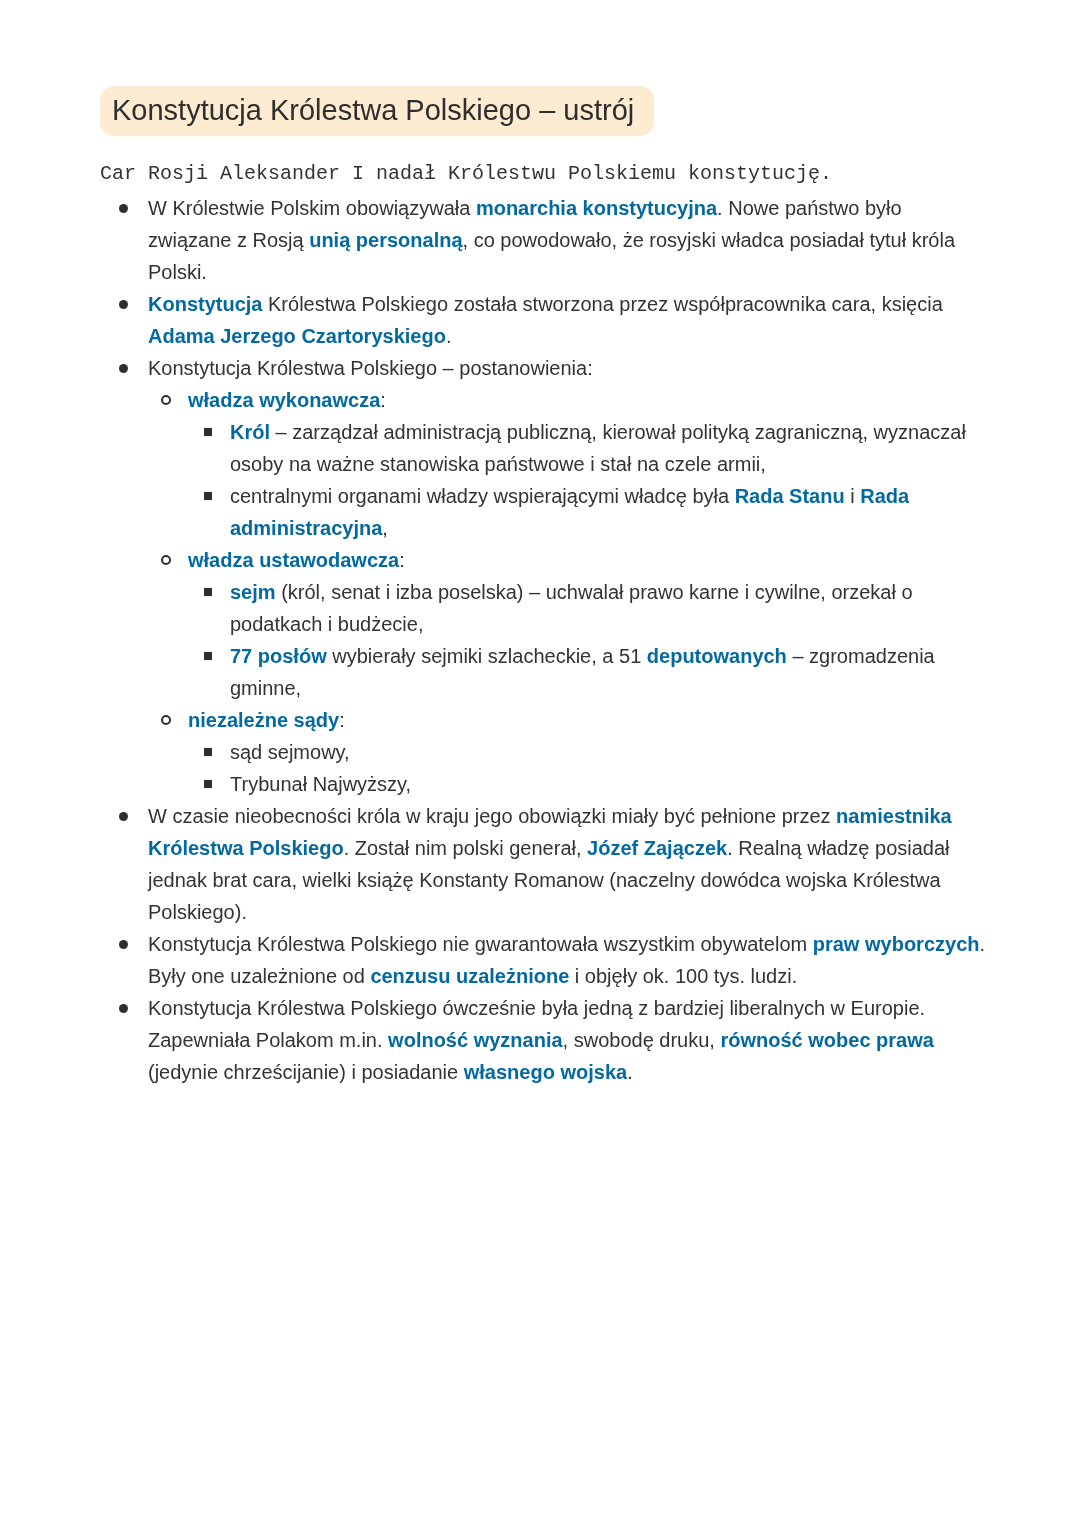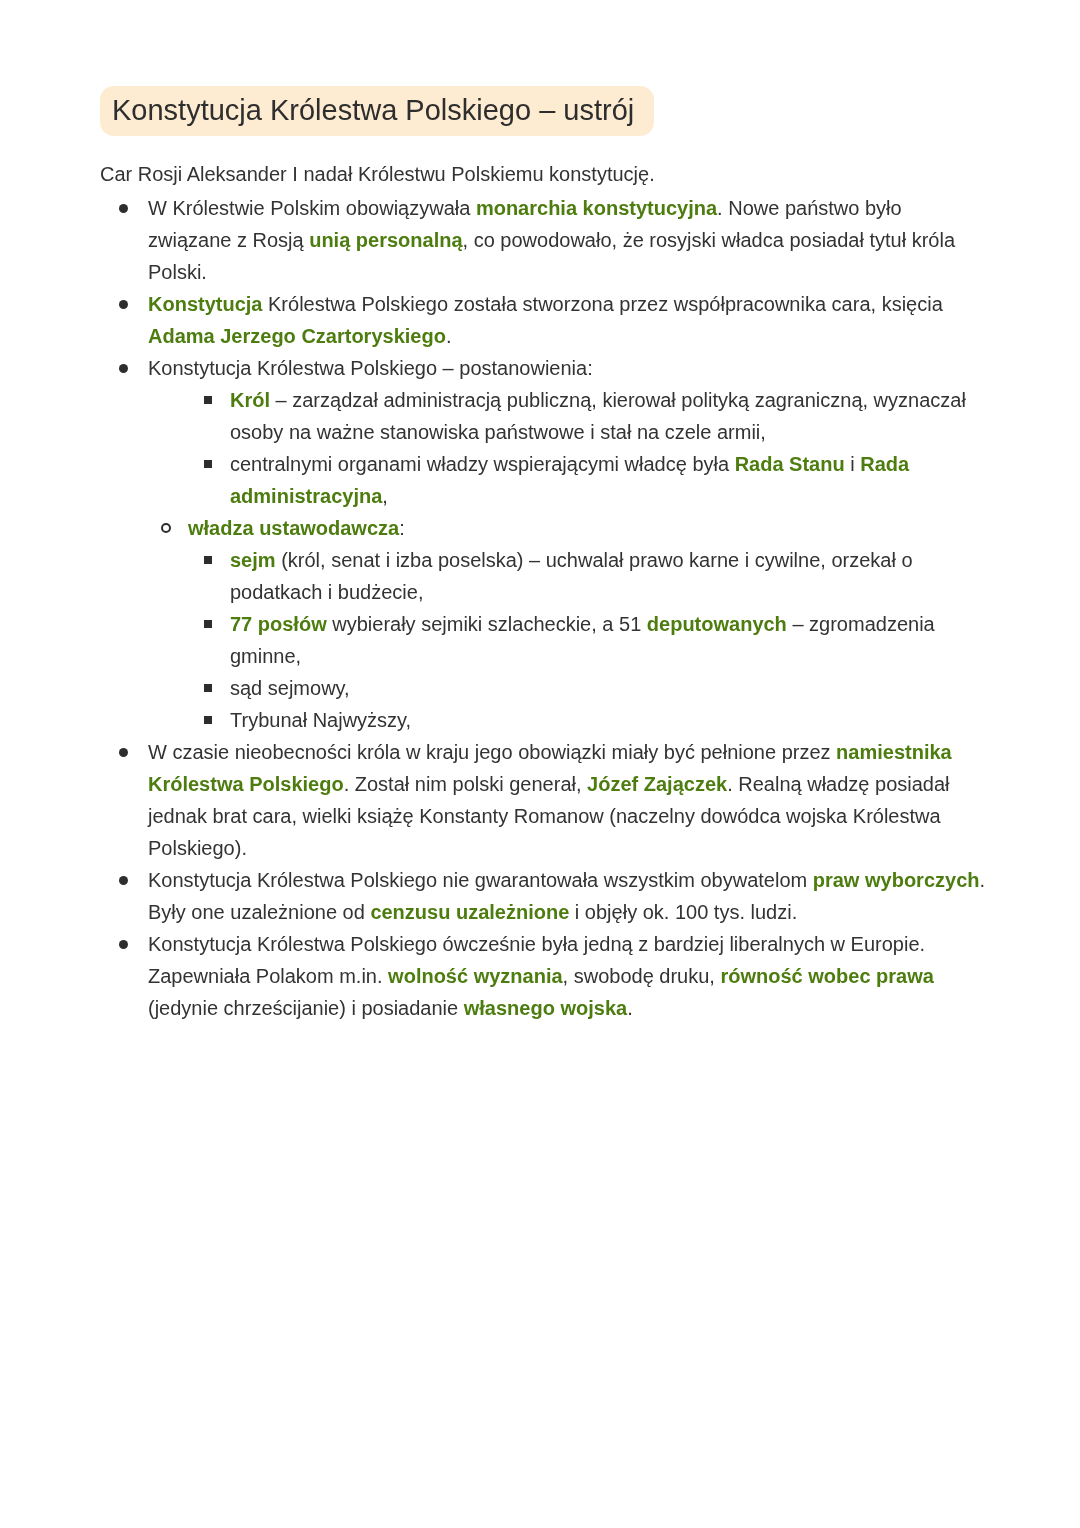--- a/index.html
+++ b/index.html
@@ -21,47 +21,50 @@
     color: #2e2e2e;
     background: #fdecd2;
     border-radius: 14px;
     padding: 8px 20px 10px 12px;
     margin: 0 0 22px 0;
   }
   .intro {
     font-size: 20px;
     line-height: 32px;
     margin: 0 0 2px 0;
+    font-family: Liberation Mono, monospace;
   }
   .content { font-size: 20px; line-height: 32px; }
   .li { position: relative; margin: 0; }
   .li.level-1 { padding-left: 48px; }
   .li.level-2 { padding-left: 88px; }
   .li.level-3 { padding-left: 130px; }
   .bullet { position: absolute; top: 12px; }
   .li.level-1 .bullet { left: 19px; width: 9px; height: 9px; border-radius: 50%; background: #2e2e2e; }
   .li.level-2 .bullet { left: 61px; width: 6px; height: 6px; border-radius: 50%; background: transparent; border: 2px solid #2e2e2e; top: 11px; }
   .li.level-3 .bullet { left: 104px; width: 8px; height: 8px; background: #2e2e2e; }
-  .txt strong { font-weight: 700; color: #4d7c0f; }
+  .txt strong { font-weight: 700; color: #0369a1; }
 </style>
 </head>
 <body>
 
 <div class="page">
   <h1 class="title" style="background: rgb(253, 236, 210);">Konstytucja Królestwa Polskiego – ustrój</h1>
   <p class="intro">Car Rosji Aleksander I nadał Królestwu Polskiemu konstytucję.</p>
   <div class="content">
       <div class="li level-1"><span class="bullet"></span><span class="txt"><span>W Królestwie Polskim obowiązywała </span><strong>monarchia konstytucyjna</strong><span>. Nowe państwo było związane z Rosją </span><strong>unią personalną</strong><span>, co powodowało, że rosyjski władca posiadał tytuł króla Polski.</span></span></div>
       <div class="li level-1"><span class="bullet"></span><span class="txt"><strong>Konstytucja</strong><span> Królestwa Polskiego została stworzona przez współpracownika cara, księcia </span><strong>Adama Jerzego Czartoryskiego</strong><span>.</span></span></div>
       <div class="li level-1"><span class="bullet"></span><span class="txt"><span>Konstytucja Królestwa Polskiego – postanowienia:</span></span></div>
+      <div class="li level-2"><span class="bullet"></span><span class="txt"><strong>władza wykonawcza</strong><span>:</span></span></div>
       <div class="li level-3"><span class="bullet"></span><span class="txt"><strong>Król</strong><span> – zarządzał administracją publiczną, kierował polityką zagraniczną, wyznaczał osoby na ważne stanowiska państwowe i stał na czele armii,</span></span></div>
       <div class="li level-3"><span class="bullet"></span><span class="txt"><span>centralnymi organami władzy wspierającymi władcę była </span><strong>Rada Stanu</strong><span> i </span><strong>Rada administracyjna</strong><span>,</span></span></div>
       <div class="li level-2"><span class="bullet"></span><span class="txt"><strong>władza ustawodawcza</strong><span>:</span></span></div>
       <div class="li level-3"><span class="bullet"></span><span class="txt"><strong>sejm</strong><span> (król, senat i izba poselska) – uchwalał prawo karne i cywilne, orzekał o podatkach i budżecie,</span></span></div>
       <div class="li level-3"><span class="bullet"></span></div>
       <div class="li level-3"><span class="bullet"></span><span class="txt"><strong>77 posłów</strong><span> wybierały sejmiki szlacheckie, a 51 </span><strong>deputowanych</strong><span> – zgromadzenia gminne,</span></span></div>
+      <div class="li level-2"><span class="bullet"></span><span class="txt"><strong>niezależne sądy</strong><span>:</span></span></div>
       <div class="li level-3"><span class="bullet"></span><span class="txt"><span>sąd sejmowy,</span></span></div>
       <div class="li level-3"><span class="bullet"></span><span class="txt"><span>Trybunał Najwyższy,</span></span></div>
       <div class="li level-1"><span class="bullet"></span><span class="txt"><span>W czasie nieobecności króla w kraju jego obowiązki miały być pełnione przez </span><strong>namiestnika Królestwa Polskiego</strong><span>. Został nim polski generał, </span><strong>Józef Zajączek</strong><span>. Realną władzę posiadał jednak brat cara, wielki książę Konstanty Romanow (naczelny dowódca wojska Królestwa Polskiego).</span></span></div>
       <div class="li level-1"><span class="bullet"></span><span class="txt"><span>Konstytucja Królestwa Polskiego nie gwarantowała wszystkim obywatelom </span><strong>praw wyborczych</strong><span>. Były one uzależnione od </span><strong>cenzusu uzależnione</strong><span> i objęły ok. 100 tys. ludzi.</span></span></div>
       <div class="li level-1"><span class="bullet"></span><span class="txt"><span>Konstytucja Królestwa Polskiego ówcześnie była jedną z bardziej liberalnych w Europie. Zapewniała Polakom m.in. </span><strong>wolność wyznania</strong><span>, swobodę druku, </span><strong>równość wobec prawa</strong><span> (jedynie chrześcijanie) i posiadanie </span><strong>własnego wojska</strong><span>.</span></span></div>
     </div>
 </div>
 
 </body></html>

